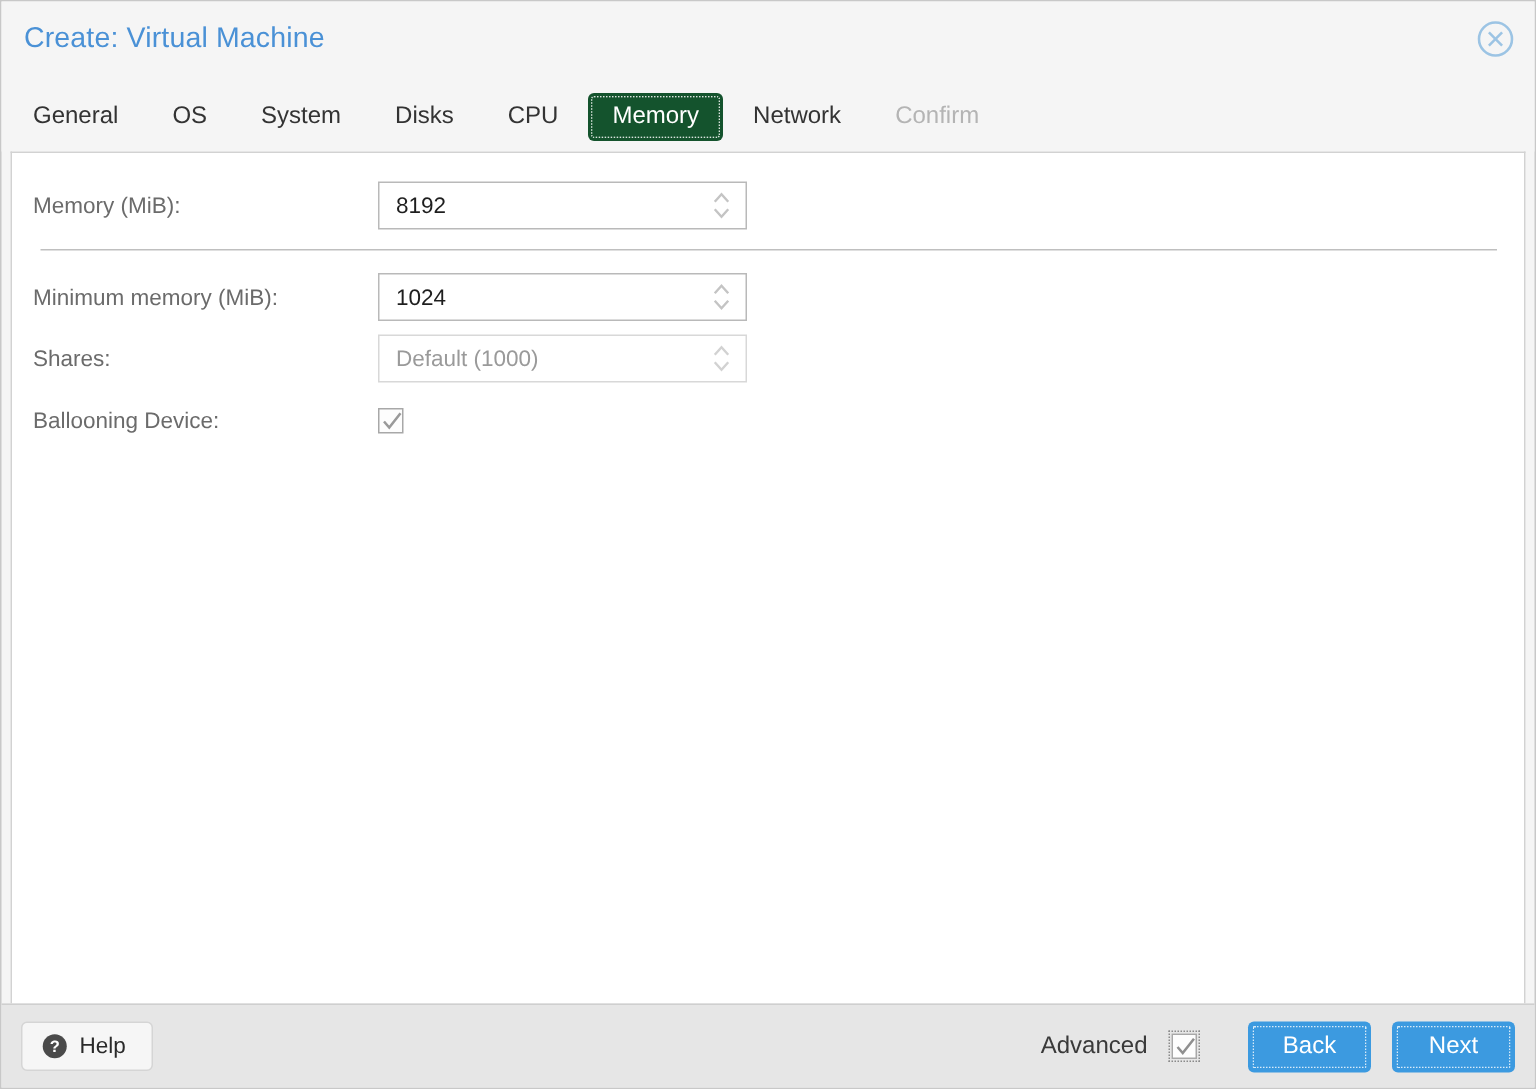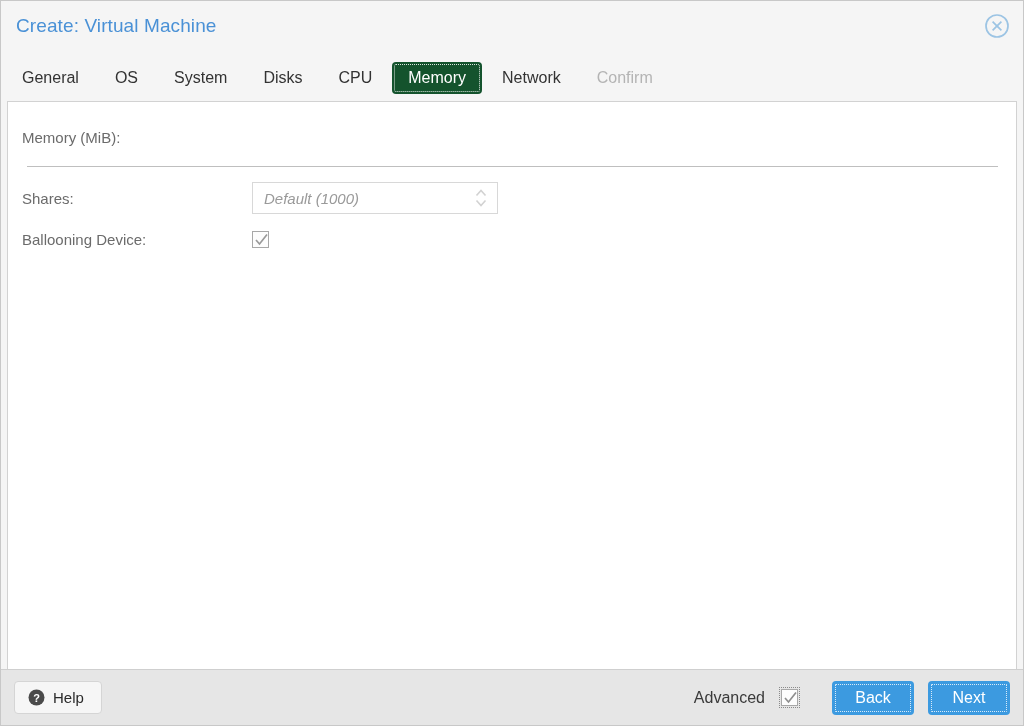--- a/index.html
+++ b/index.html
@@ -132,21 +132,21 @@
   .spinner {
     position: relative;
     width: 246px;
     height: 32px;
     box-sizing: border-box;
     background: #ffffff;
     border: 1px solid #b9b9b9;
     display: flex;
     align-items: center;
   }
-  .spinner.light { border-color: #d8d8d8; font-style: italic; }
+  .spinner.light { border-color: #d8d8d8; }
   .spinner .val {
     font-size: 15px;
     color: #1e1e1e;
     padding-left: 11px;
     white-space: nowrap;
   }
   .spinner .val.placeholder { color: #9a9a9a; }
   .spinner .arrows {
     position: absolute;
     right: 9px;
@@ -257,24 +257,45 @@
     <div class="tab active">Memory</div>
     <div class="tab">Network</div>
     <div class="tab disabled">Confirm</div>
   </div>
 
   <div class="content">
     <div class="form">
 
       <div class="row">
         <div class="lbl">Memory (MiB):</div>
+        <div class="spinner">
+          <span class="val">8192</span>
+          <span class="arrows">
+            <svg width="14" height="22" viewBox="0 0 14 22">
+              <polyline points="2.5,8.5 7,3.5 11.5,8.5" fill="none" stroke="#c4c4c4" stroke-width="1.6"></polyline>
+              <polyline points="2.5,13.5 7,18.5 11.5,13.5" fill="none" stroke="#c4c4c4" stroke-width="1.6"></polyline>
+            </svg>
+          </span>
+        </div>
       </div>
 
       <div class="divider"></div>
 
+      <div class="row tight">
+        <div class="lbl">Minimum memory (MiB):</div>
+        <div class="spinner">
+          <span class="val">1024</span>
+          <span class="arrows">
+            <svg width="14" height="22" viewBox="0 0 14 22">
+              <polyline points="2.5,8.5 7,3.5 11.5,8.5" fill="none" stroke="#c4c4c4" stroke-width="1.6"></polyline>
+              <polyline points="2.5,13.5 7,18.5 11.5,13.5" fill="none" stroke="#c4c4c4" stroke-width="1.6"></polyline>
+            </svg>
+          </span>
+        </div>
+      </div>
 
       <div class="row tight">
         <div class="lbl">Shares:</div>
         <div class="spinner light">
           <span class="val placeholder">Default (1000)</span>
           <span class="arrows">
             <svg width="14" height="22" viewBox="0 0 14 22">
               <polyline points="2.5,8.5 7,3.5 11.5,8.5" fill="none" stroke="#d2d2d2" stroke-width="1.6"></polyline>
               <polyline points="2.5,13.5 7,18.5 11.5,13.5" fill="none" stroke="#d2d2d2" stroke-width="1.6"></polyline>
             </svg>

